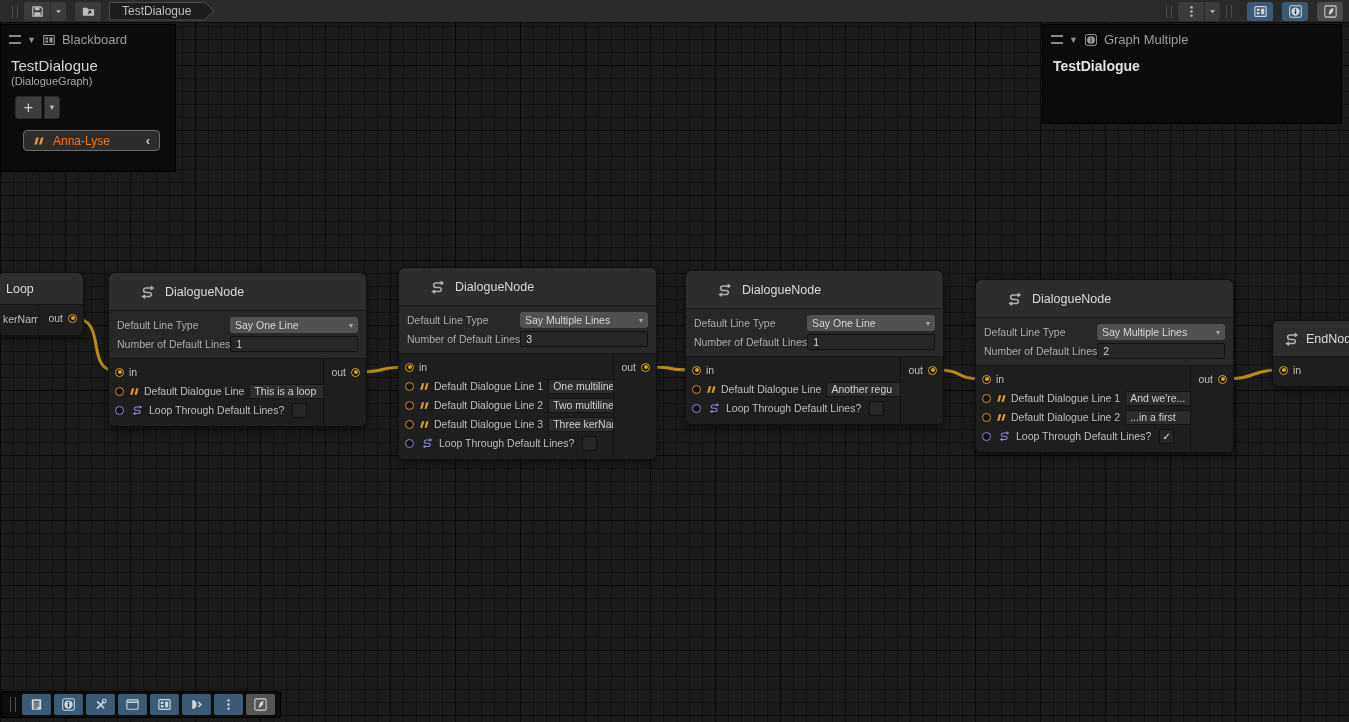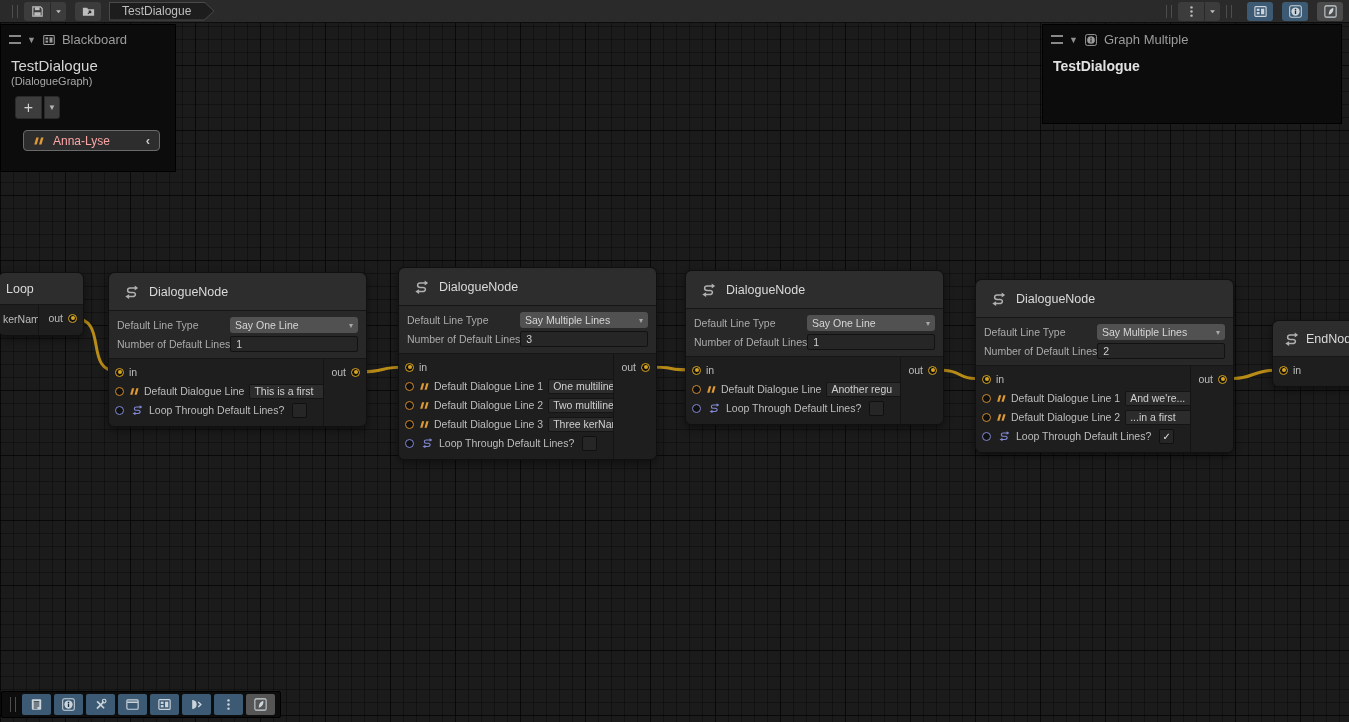--- a/index.html
+++ b/index.html
@@ -41,26 +41,26 @@
   .hlines{width:12px;height:5px;border-top:2px solid #888;border-bottom:2px solid #888;flex:none;}
   .tri{font-size:9px;color:#8f8f8f;flex:none;}
   .phead svg{width:14px;height:14px;flex:none;}
   .bb-title{color:#d6d6d6;font-size:15px;padding:7px 10px 0;}
   .bb-sub{color:#a9a9a9;font-size:11px;padding:1px 10px 0;}
   .bb-addrow{display:flex;gap:2px;padding:9px 10px 0 14px;}
   .bb-add{width:25px;height:21px;background:#3d3d3d;border:1px solid #2a2a2a;border-radius:3px 0 0 3px;color:#d2d2d2;font-size:16px;line-height:1;display:flex;align-items:center;justify-content:center;}
   .bb-addcaret{width:14px;height:21px;background:#3d3d3d;border:1px solid #2a2a2a;border-radius:0 3px 3px 0;color:#b5b5b5;font-size:8px;display:flex;align-items:center;justify-content:center;}
   .bb-pill{margin:11px 0 0 22px;width:137px;height:21px;background:#2d2d2d;border:1px solid #6a6a6a;border-radius:4px;display:flex;align-items:center;gap:9px;padding:0 9px;box-sizing:border-box;}
   .bb-pill svg{width:11px;height:10px;flex:none;}
-  .pill-label{flex:1;color:#fca5a5;font-size:12px;}
+  .pill-label{flex:1;color:#f97316;font-size:12px;}
   .pill-chev{color:#c9c9c9;font-weight:bold;font-size:13px;}
   .gi-title{color:#e2e2e2;font-weight:bold;font-size:14px;padding:8px 10px;}
   
   #graph-nodes .node{position:absolute;z-index:5;background:#1e1e1e;border:1px solid #101010;border-radius:6px;box-shadow:0 3px 8px rgba(0,0,0,.45);color:#c9c9c9;font-size:11px;box-sizing:border-box;}
-  .ntitle{height:37px;display:flex;align-items:center;gap:9px;padding:0 12px;background:#2d2d2d;border-bottom:1px solid #161616;border-radius:6px 6px 0 0;font-size:12.5px;color:#dadada;white-space:nowrap;overflow:hidden;}
+  .ntitle{height:37px;display:flex;align-items:center;gap:9px;padding:0 28px;background:#2d2d2d;border-bottom:1px solid #161616;border-radius:6px 6px 0 0;font-size:12.5px;color:#dadada;white-space:nowrap;overflow:hidden;}
   .node.mini .ntitle{height:31px;padding:0 7px;}
   .node.end .ntitle{height:35px;padding:0 8px;gap:6px;}
   .ic-title{width:19px;height:16px;flex:none;}
   .nprops{background:#282828;padding:6px 8px;border-bottom:1px solid #161616;display:flex;flex-direction:column;gap:3px;}
   .prow{display:flex;align-items:center;height:16px;}
   .plabel{flex:1;color:#ababab;font-size:10.5px;white-space:nowrap;}
   .dropdown{width:128px;height:16px;background:#515151;border-radius:3px;display:flex;align-items:center;padding:0 5px;box-sizing:border-box;color:#d6d6d6;font-size:10.5px;flex:none;}
   .dropdown .caret{margin-left:auto;font-size:8px;color:#a8a8a8;}
   .tfield{width:128px;height:16px;background:#262626;border:1px solid #121212;border-radius:2px;box-sizing:border-box;padding:0 5px;color:#d0d0d0;font-size:10.5px;line-height:14px;flex:none;}
   .nports{display:flex;background:#1e1e1e;border-radius:0 0 6px 6px;}
@@ -147,21 +147,21 @@
             <span class="pc filled" style="--c: #d7a51f;"></span>
             <span class="port-label">in</span>
           </div>
           <div class="port-row">
             <span class="pc" style="--c: #cf8b2d;"></span>
             <svg class="ic ic-quote" viewBox="0 0 12 10" xmlns="http://www.w3.org/2000/svg">
               <path d="M3.6 1.2L1.4 8.8h2.7l2.2-7.6z" fill="#df9a35"></path>
               <path d="M8.8 1.2L6.6 8.8h2.7l2.2-7.6z" fill="#df9a35"></path>
             </svg>
             <span class="port-label">Default Dialogue Line</span>
-            <div class="pfield">This is a first</div>
+            <div class="pfield">This is a loop</div>
           </div>
           <div class="port-row">
             <span class="pc" style="--c: #8289d4;"></span>
             <svg class="ic ic-loop" viewBox="0 0 18 16" xmlns="http://www.w3.org/2000/svg">
               <path d="M15.5 4H8.8c-3.6 0-3.6 4.4 0 4.4h2.6c3.4 0 3.4 4.2-.4 4.2H6.4" fill="none" stroke="#8289d4" stroke-width="1.5"></path>
               <path d="M7.6 10.2L3.8 12.6l3.8 2.4z" fill="#8289d4"></path>
               <path d="M13.2 1.6L16.6 4l-3.4 2.4z" fill="#8289d4"></path>
             </svg>
             <span class="port-label">Loop Through Default Lines?</span>
             <div class="checkbox"></div>

